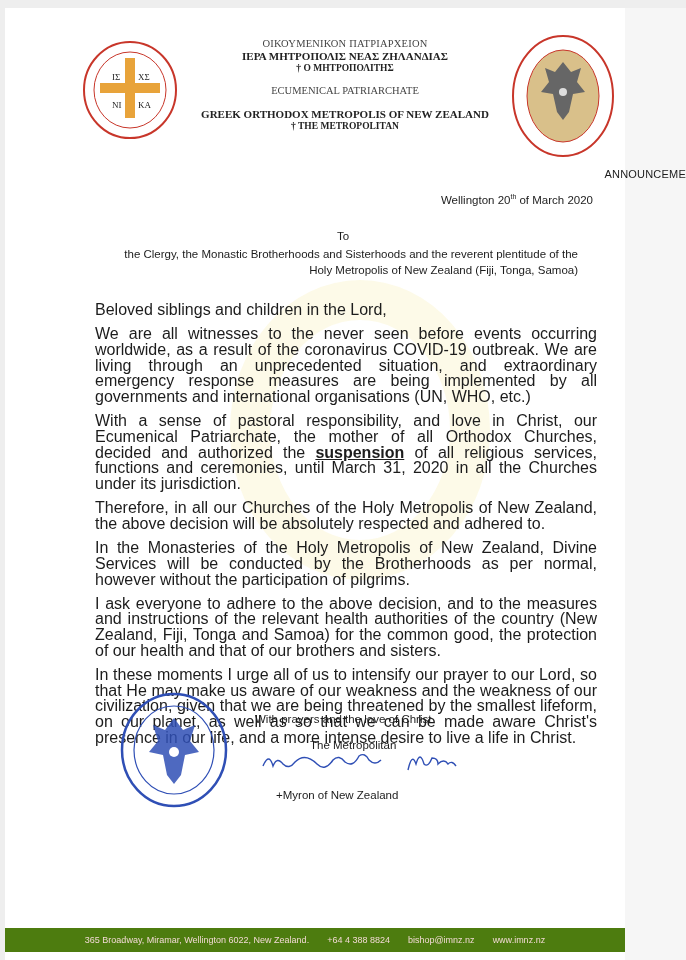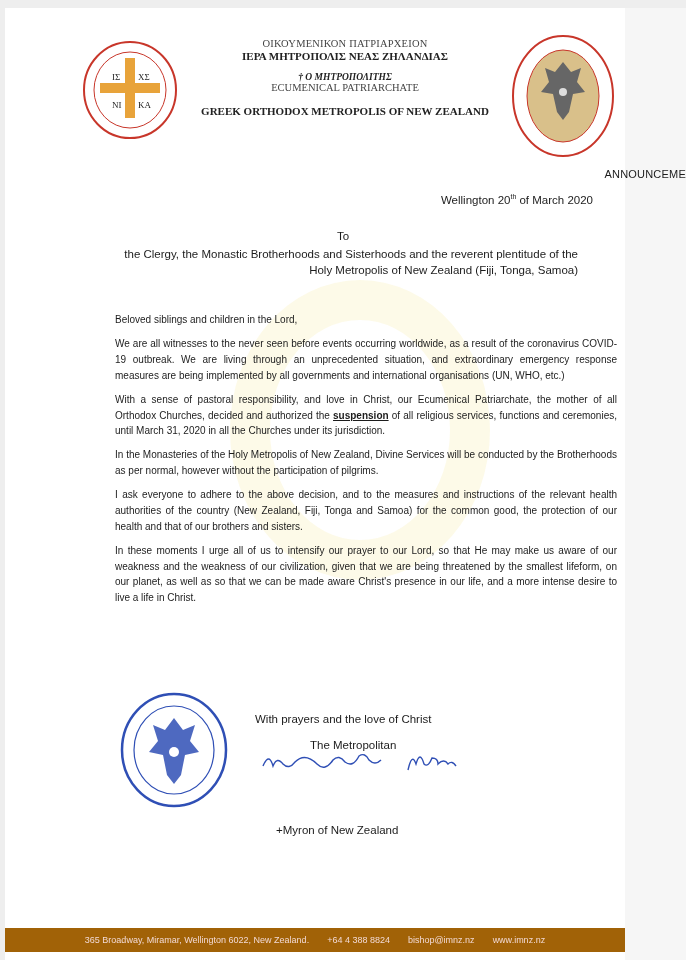--- a/index.html
+++ b/index.html
@@ -12,49 +12,49 @@
   }
   .rightstrip { position:absolute; left:625px; top:8px; width:61px; height:952px; background:#f6f6f6; }
   .seal-left { position:absolute; left:80px; top:40px; width:100px; height:100px; }
   .seal-right { position:absolute; left:508px; top:32px; width:110px; height:128px; }
   .header-text {
     position:absolute; left:180px; top:38px; width:330px; text-align:center;
     font-family:"Liberation Serif","DejaVu Serif",serif; color:#222;
   }
   .h-greek-1 { font-size:10.5px; letter-spacing:0.2px; color:#444; }
   .h-greek-2 { font-size:11px; font-weight:bold; margin-top:1px; }
-  .h-greek-3 { font-size:9.5px; font-weight:bold; margin-top:10px;font-style:italic; }
-  .h-en-1 { font-size:10.5px; color:#444; }
+  .h-greek-3 { font-size:9.5px; font-weight:bold; margin-top:1px; }
+  .h-en-1 { font-size:10.5px; color:#444; margin-top:12px; }
   .h-en-2 { font-size:11px; font-weight:bold; margin-top:12px; }
   .h-en-3 { font-size:9.5px; font-weight:bold; margin-top:1px; }
 
   .watermark {
     position:absolute; left:230px; top:280px; width:260px; height:300px;
     border-radius:50%; border:40px solid rgba(250,240,190,0.35); box-sizing:border-box;
   }
   .announce { position:absolute; left:15px; width:686px; top:168px; text-align:right; font-size:11px; letter-spacing:0.2px; }
   .dateline { position:absolute; right:93px; top:193px; font-size:11.5px; }
   .dateline sup { font-size:7px; }
   .to { position:absolute; left:0; width:686px; top:221px; text-align:center; font-size:11.5px;margin-top:9px; }
   .recipients { position:absolute; left:108px; width:470px; top:246px; text-align:right; font-size:11.5px; line-height:16px; }
 
   .body-text {
-    position:absolute; left:95px; width:502px; top:312px; font-size:10px; line-height:15.7px;margin-left:20px;
+    position:absolute; left:95px; width:502px; top:302px; font-size:16px; line-height:15.7px;
   }
   .body-text p { margin:0 0 8.5px 0; text-align:justify; }
   .body-text b { font-weight:bold;text-decoration:underline; }
 
   .stamp { position:absolute; left:118px; top:690px; width:112px; height:120px; }
   .closing { position:absolute; left:255px; top:713px; font-size:11.5px; }
   .metropolitan { position:absolute; left:310px; top:739px; font-size:11.5px; }
   .signature { position:absolute; left:258px; top:744px; width:230px; height:36px; }
-  .name { position:absolute; left:276px; top:824px; font-size:11.5px; }
+  .name { position:absolute; left:276px; top:789px; font-size:11.5px; }
 
   .footer {
-    position:absolute; left:5px; top:928px; width:620px; height:24px; background:#a16207;
+    position:absolute; left:5px; top:928px; width:620px; height:24px; background:#4d7c0f;
     color:#f2d9d4; font-size:9px; display:flex; align-items:center; justify-content:center; gap:18px;
     font-family:"Liberation Sans","DejaVu Sans",sans-serif;
   }
 </style>
 </head>
 <body>
 
 <div class="page"></div>
 <div class="rightstrip"></div>
 <div class="watermark"></div>
@@ -75,31 +75,33 @@
   <path d="M55 30 l8 10 l10 -4 l-4 14 l8 10 l-12 2 l-4 18 l-6 8 l-6 -8 l-4 -18 l-12 -2 l8 -10 l-4 -14 l10 4z" fill="#666"></path>
   <circle cx="55" cy="60" r="4" fill="#ddd"></circle>
 </svg>
 
 <div class="header-text">
   <div class="h-greek-1">ΟΙΚΟΥΜΕΝΙΚΟΝ ΠΑΤΡΙΑΡΧΕΙΟΝ</div>
   <div class="h-greek-2">ΙΕΡΑ ΜΗΤΡΟΠΟΛΙΣ ΝΕΑΣ ΖΗΛΑΝΔΙΑΣ</div>
   <div class="h-greek-3">† Ο ΜΗΤΡΟΠΟΛΙΤΗΣ</div>
   <div class="h-en-1">ECUMENICAL PATRIARCHATE</div>
   <div class="h-en-2">GREEK ORTHODOX METROPOLIS OF NEW ZEALAND</div>
+  <div class="h-en-3">† THE METROPOLITAN</div>
 </div>
 
 <div class="announce">ANNOUNCEMENT</div>
 <div class="dateline"><span>Wellington 20</span><sup>th</sup><span> of March 2020</span></div>
 <div class="to">To</div>
 <div class="recipients">the Clergy, the Monastic Brotherhoods and Sisterhoods and the reverent plentitude of the Holy Metropolis of New Zealand (Fiji, Tonga, Samoa)</div>
 
 <div class="body-text">
   <p>Beloved siblings and children in the Lord,</p>
   <p>We are all witnesses to the never seen before events occurring worldwide, as a result of the coronavirus COVID-19 outbreak. We are living through an unprecedented situation, and extraordinary emergency response measures are being implemented by all governments and international organisations (UN, WHO, etc.)</p>
   <p><span>With a sense of pastoral responsibility, and love in Christ, our Ecumenical Patriarchate, the mother of all Orthodox Churches, decided and authorized the </span><b>suspension</b><span> of all religious services, functions and ceremonies, until March 31, 2020 in all the Churches under its jurisdiction.</span></p>
+  <p>Therefore, in all our Churches of the Holy Metropolis of New Zealand, the above decision will be absolutely respected and adhered to.</p>
   <p>In the Monasteries of the Holy Metropolis of New Zealand, Divine Services will be conducted by the Brotherhoods as per normal, however without the participation of pilgrims.</p>
   <p>I ask everyone to adhere to the above decision, and to the measures and instructions of the relevant health authorities of the country (New Zealand, Fiji, Tonga and Samoa) for the common good, the protection of our health and that of our brothers and sisters.</p>
   <p>In these moments I urge all of us to intensify our prayer to our Lord, so that He may make us aware of our weakness and the weakness of our civilization, given that we are being threatened by the smallest lifeform, on our planet, as well as so that we can be made aware Christ's presence in our life, and a more intense desire to live a life in Christ.</p>
 </div>
 
 <svg class="stamp" viewBox="0 0 112 120">
   <ellipse cx="56" cy="60" rx="52" ry="56" fill="none" stroke="#2f4fb5" stroke-width="2.5"></ellipse>
   <ellipse cx="56" cy="60" rx="40" ry="44" fill="none" stroke="#2f4fb5" stroke-width="1.2"></ellipse>
   <path d="M56 28 l9 12 l12 -5 l-5 16 l9 11 l-14 3 l-4 20 l-7 9 l-7 -9 l-4 -20 l-14 -3 l9 -11 l-5 -16 l12 5z" fill="#2f4fb5" opacity="0.85"></path>
   <circle cx="56" cy="62" r="5" fill="#fff"></circle>

